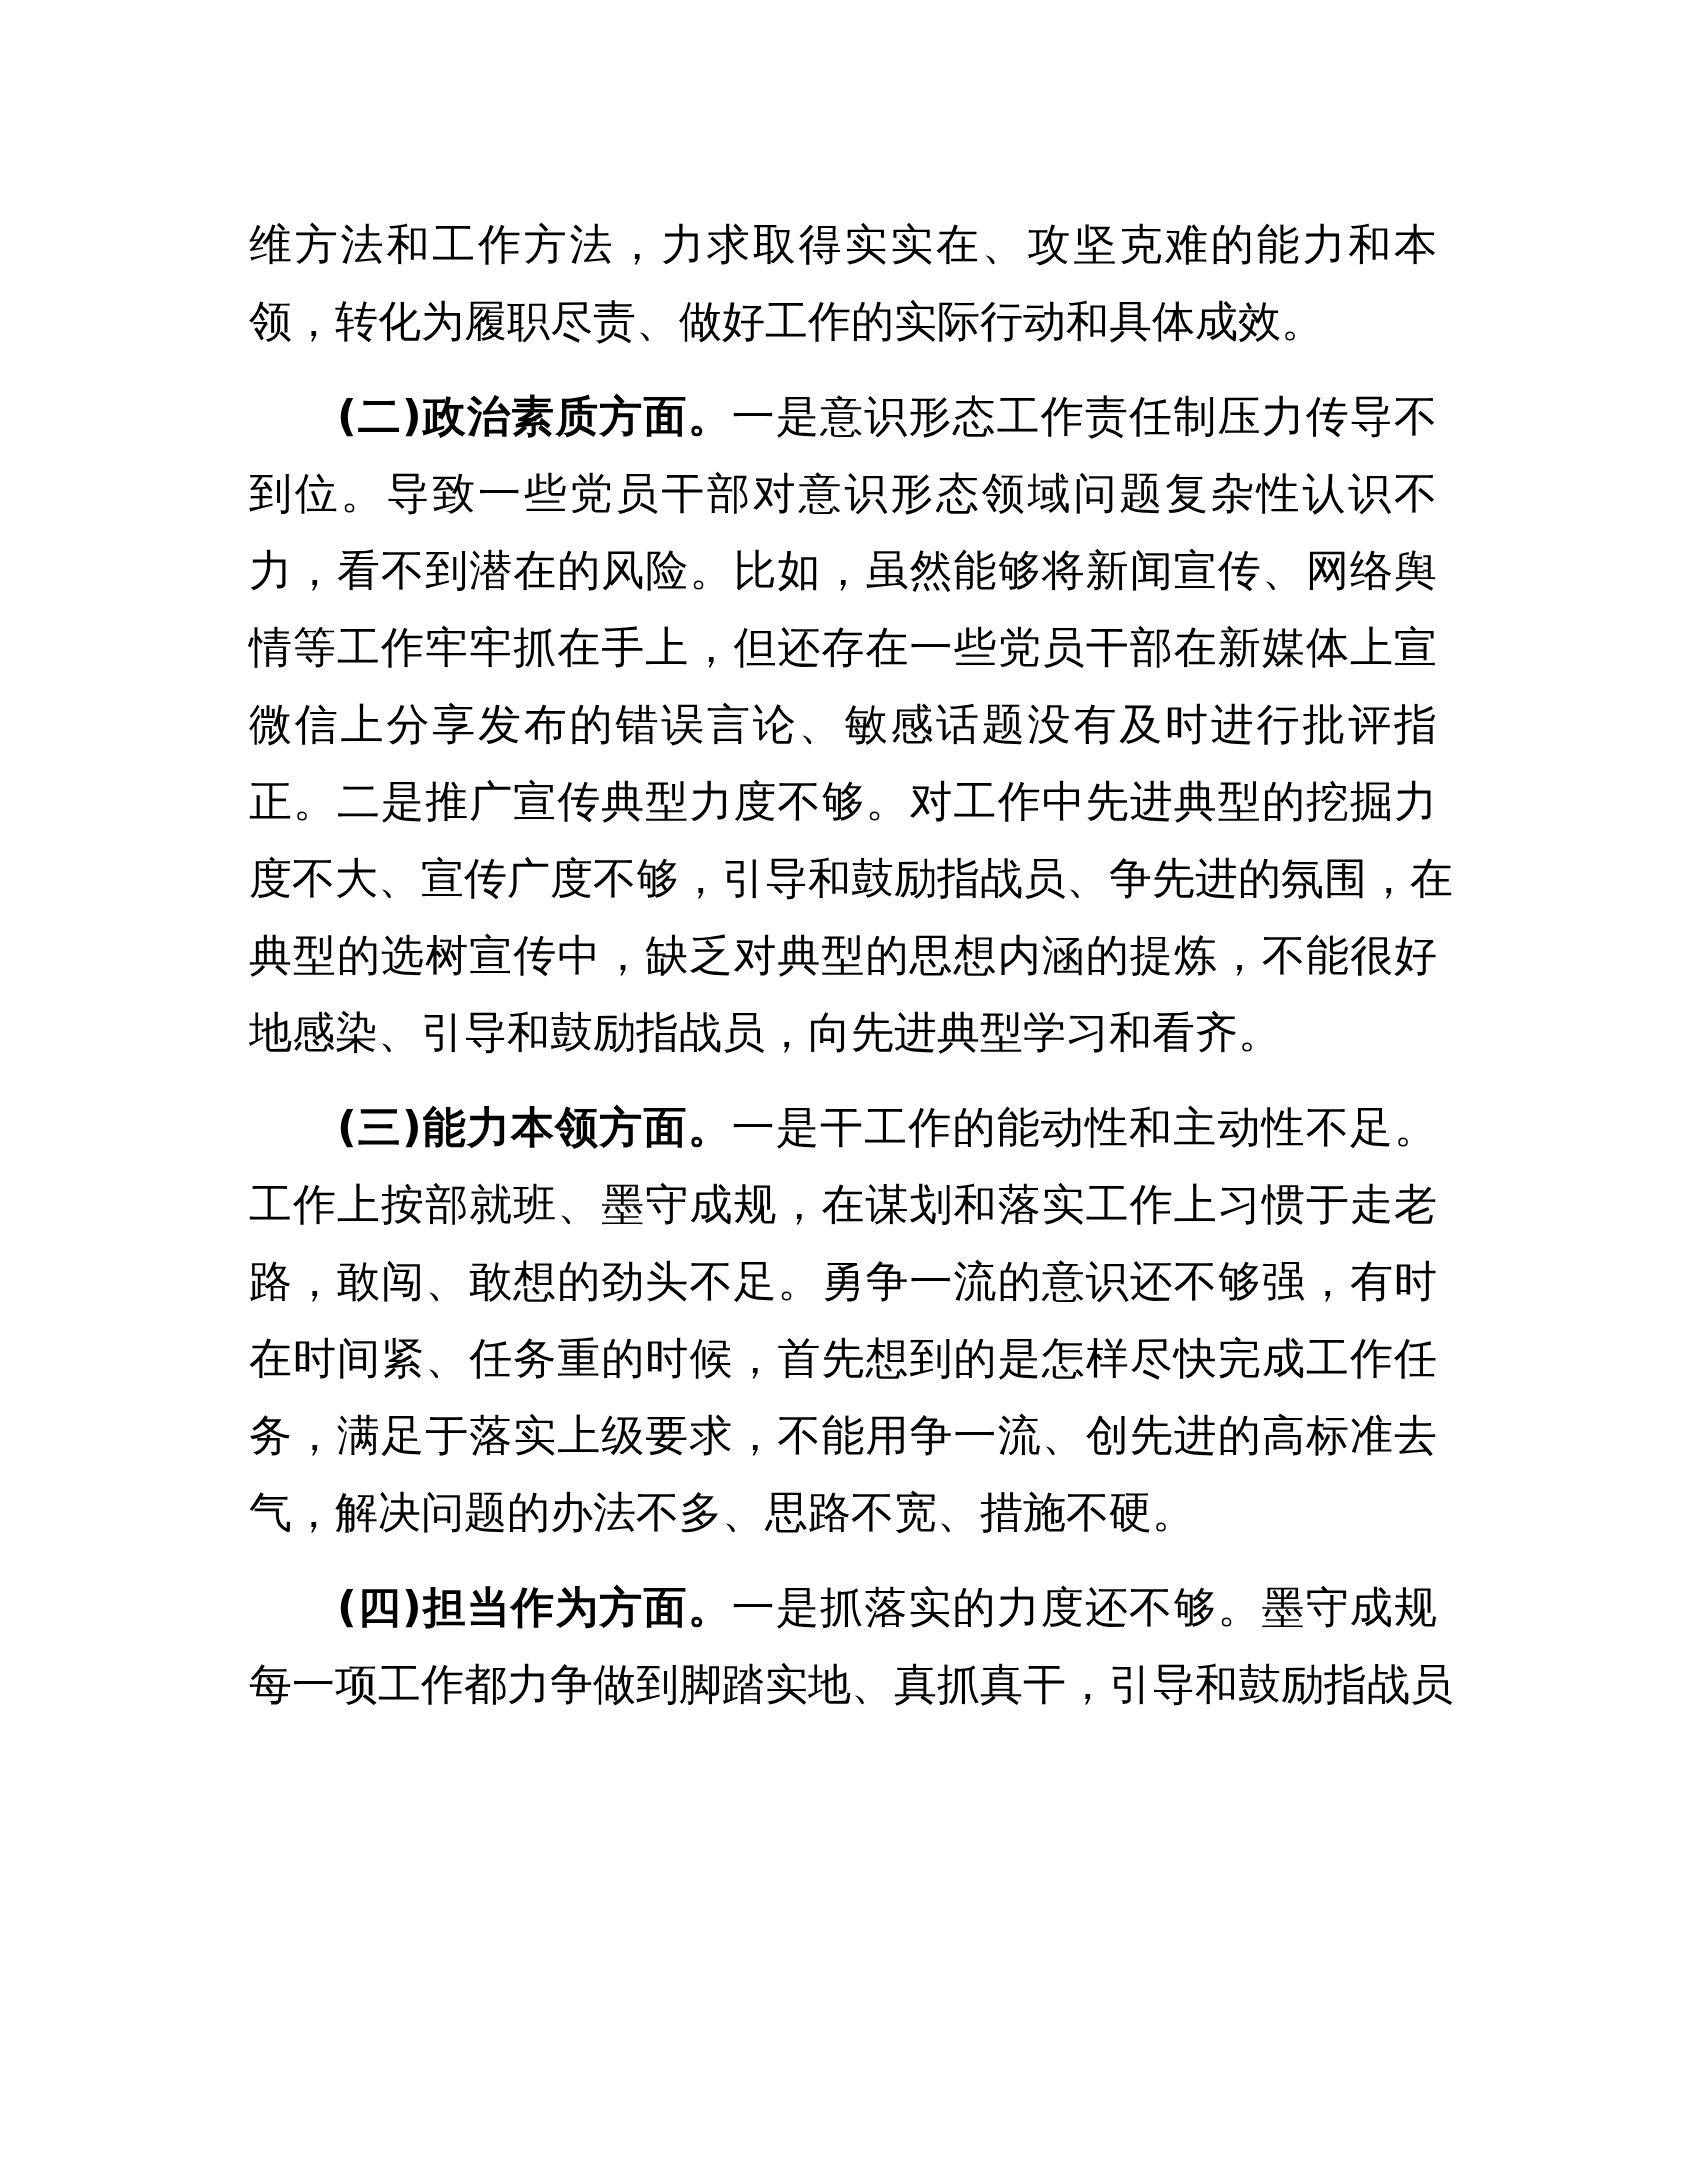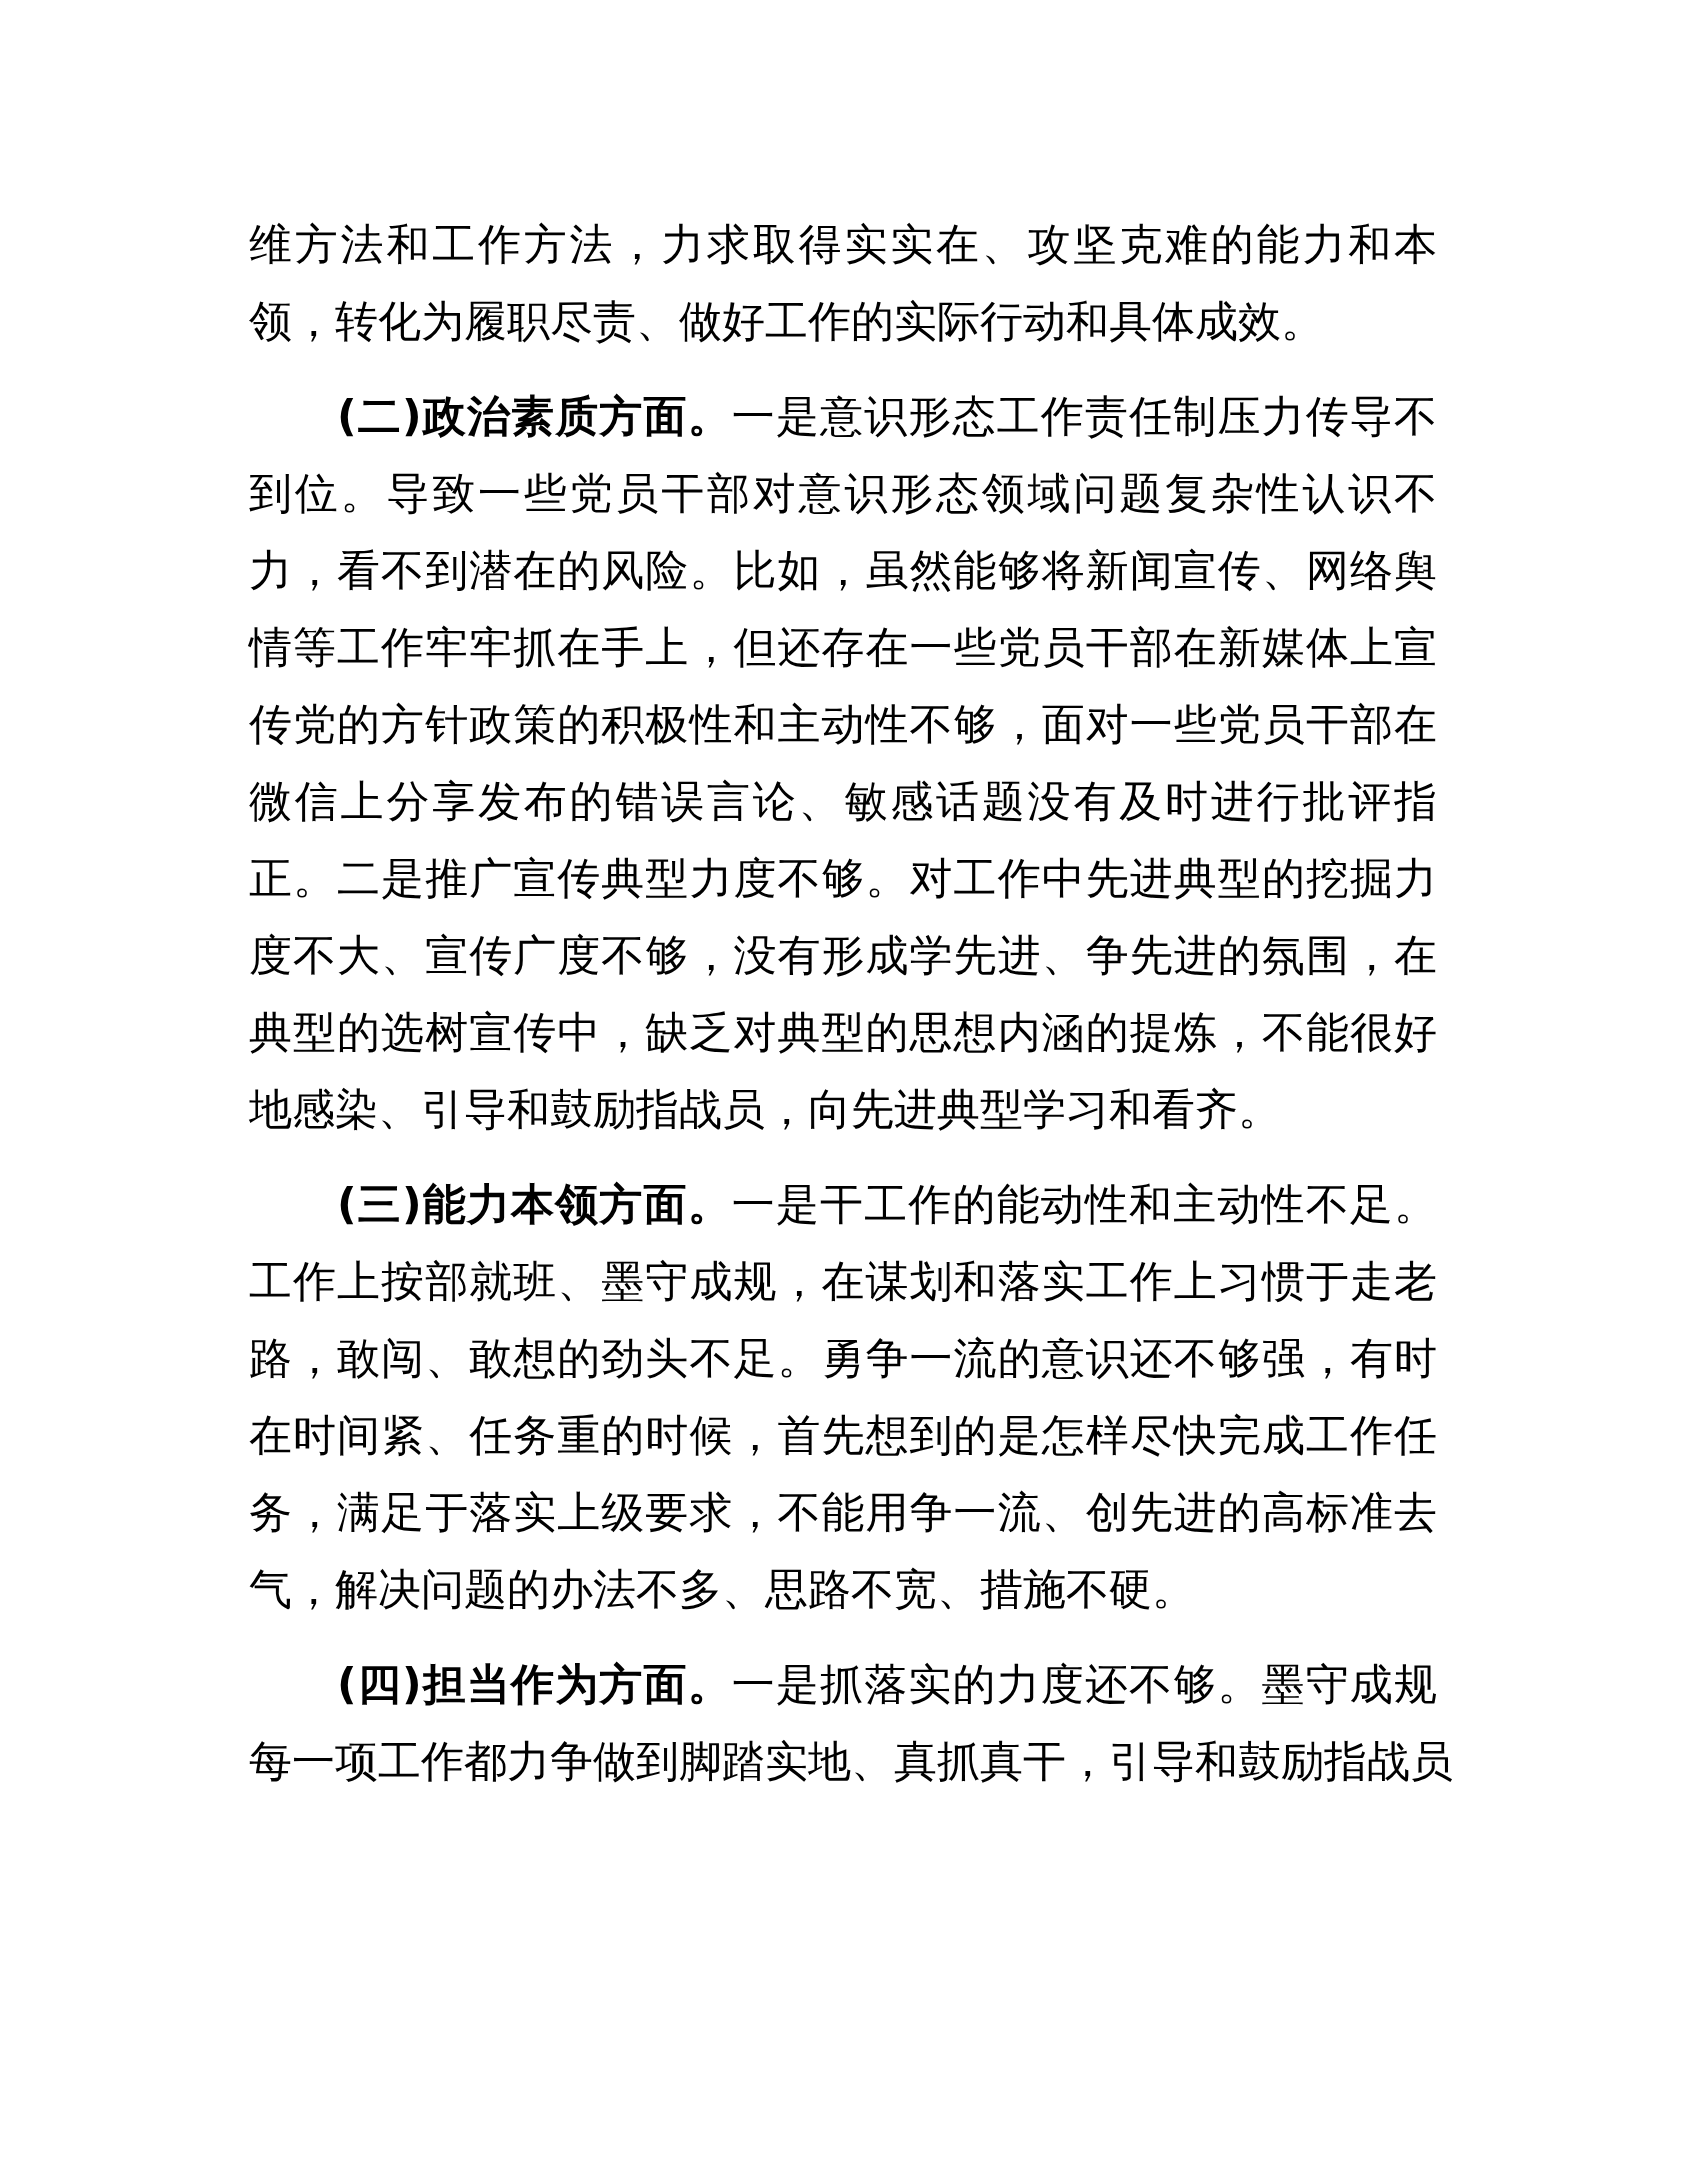--- a/index.html
+++ b/index.html
@@ -60,24 +60,23 @@
     <div class="para">
       <span class="line">维方法和工作方法，力求取得实实在、攻坚克难的能力和本</span>
       <span class="line last">领，转化为履职尽责、做好工作的实际行动和具体成效。</span>
     </div>
 
     <div class="para">
       <span class="line first"><span class="heading">(二)政治素质方面。</span><span>一是意识形态工作责任制压力传导不</span></span>
       <span class="line">到位。导致一些党员干部对意识形态领域问题复杂性认识不</span>
       <span class="line">力，看不到潜在的风险。比如，虽然能够将新闻宣传、网络舆</span>
       <span class="line">情等工作牢牢抓在手上，但还存在一些党员干部在新媒体上宣</span>
-      <span class="line">传党的方针政策的积极性和主动性不够，面对一些党员干部在</span>
       <span class="line">微信上分享发布的错误言论、敏感话题没有及时进行批评指</span>
       <span class="line">正。二是推广宣传典型力度不够。对工作中先进典型的挖掘力</span>
-      <span class="line">度不大、宣传广度不够，没有形成学先进、争先进的氛围，在</span>
+      <span class="line">度不大、宣传广度不够，引导和鼓励指战员、争先进的氛围，在</span>
       <span class="line">典型的选树宣传中，缺乏对典型的思想内涵的提炼，不能很好</span>
       <span class="line last">地感染、引导和鼓励指战员，向先进典型学习和看齐。</span>
     </div>
 
     <div class="para">
       <span class="line first"><span class="heading">(三)能力本领方面。</span><span>一是干工作的能动性和主动性不足。</span></span>
       <span class="line">工作上按部就班、墨守成规，在谋划和落实工作上习惯于走老</span>
       <span class="line">路，敢闯、敢想的劲头不足。勇争一流的意识还不够强，有时</span>
       <span class="line">在时间紧、任务重的时候，首先想到的是怎样尽快完成工作任</span>
       <span class="line">务，满足于落实上级要求，不能用争一流、创先进的高标准去</span>

